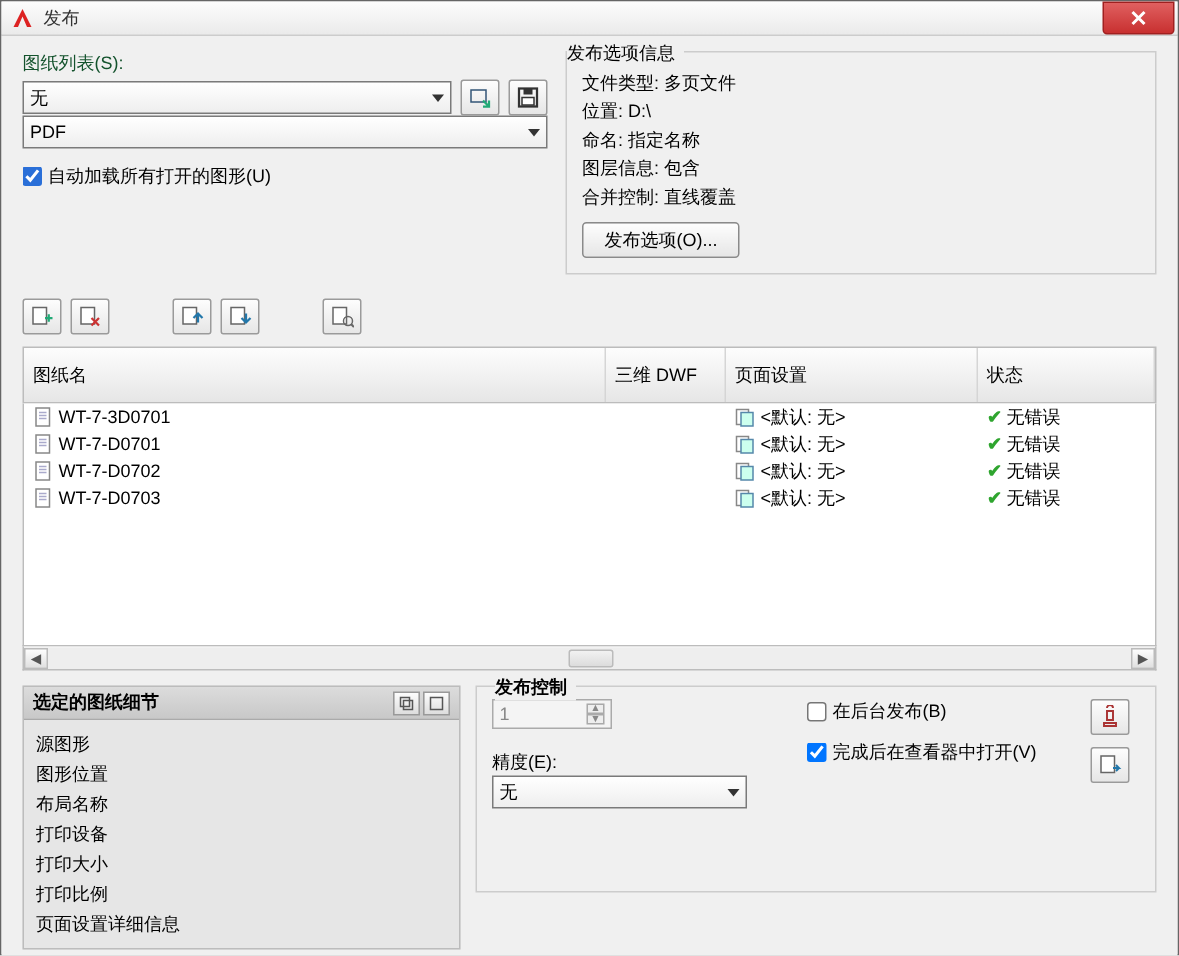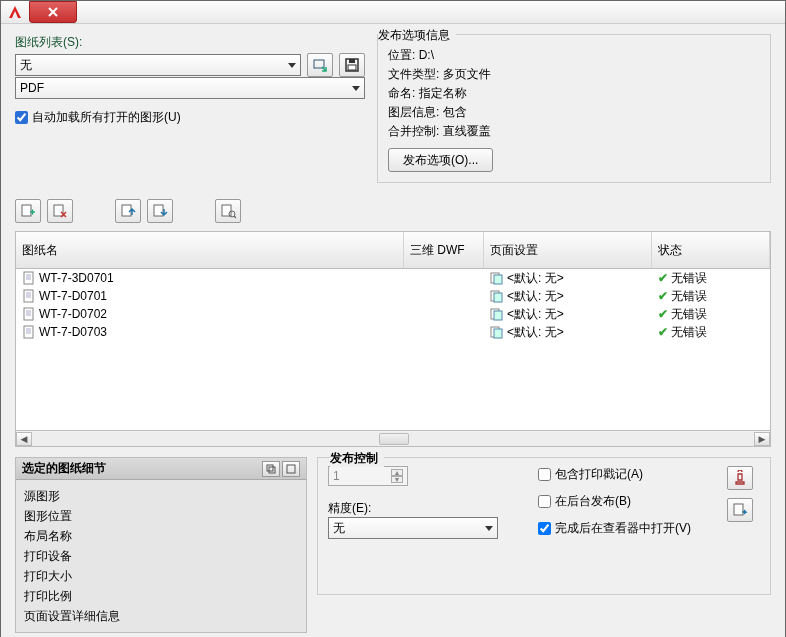--- a/index.html
+++ b/index.html
@@ -72,20 +72,21 @@
 .page-icon { width:14px;height:14px; flex-shrink:0;}
 </style>
 </head>
 <body>
 
 <div class="window">
   <div class="titlebar">
     <svg class="app-icon" viewBox="0 0 16 16">
         <path d="M2 14 L8 2 L14 14 L11 14 L8 7 L5 14 Z" fill="#d22"></path>
       </svg>
+    <span class="title">发布</span>
     <div class="close-btn">
       <svg width="12" height="12" viewBox="0 0 12 12">
           <path d="M2 2 L10 10 M10 2 L2 10" stroke="#fff" stroke-width="2"></path>
         </svg>
     </div>
   </div>
 
   <div class="content">
 
     <div class="top-area">
@@ -118,22 +119,22 @@
 
         <div class="checkbox-row">
           <input type="checkbox" checked="" style="">
           <span>自动加载所有打开的图形(U)</span>
         </div>
       </div>
 
       <div class="right-top">
         <div style="border:1px solid #ccc; padding: 10px 10px 10px 10px; position:relative;">
           <span style="position:absolute;top:-8px;left:0;background:#f0f0f0;padding-right:6px">发布选项信息</span>
+          <div class="info-line"><span>文件类型:</span> <span>多页文件</span></div>
           <div class="info-line"><span>位置:</span> <span>D:\</span></div>
-          <div class="info-line"><span>文件类型:</span> <span>多页文件</span></div>
           <div class="info-line"><span>命名:</span> <span>指定名称</span></div>
           <div class="info-line"><span>图层信息:</span> <span>包含</span></div>
           <div class="info-line"><span>合并控制:</span> <span>直线覆盖</span></div>
           <button class="pub-opt-btn">发布选项(O)...</button>
         </div>
       </div>
     </div>
 
     <div class="iconbar">
       <div class="btn-icon">
@@ -316,24 +317,20 @@
               </div>
               <div style="margin-top:14px">精度(E):</div>
               <div class="select-box" style="width:170px">
                 <span class="val">无</span>
                 <span class="drop"></span>
               </div>
             </div>
             <div class="pc-mid">
               <div class="chk-row">
                   <input type="checkbox" style="">
-                  <span>包含打印戳记(A)</span>
-                </div>
-              <div class="chk-row">
-                  <input type="checkbox" style="">
                   <span>在后台发布(B)</span>
                 </div>
               <div class="chk-row">
                   <input type="checkbox" checked="" style="">
                   <span>完成后在查看器中打开(V)</span>
                 </div>
             </div>
             <div class="pc-right">
               <div class="btn-icon">
                   <svg width="16" height="16" viewBox="0 0 16 16">

